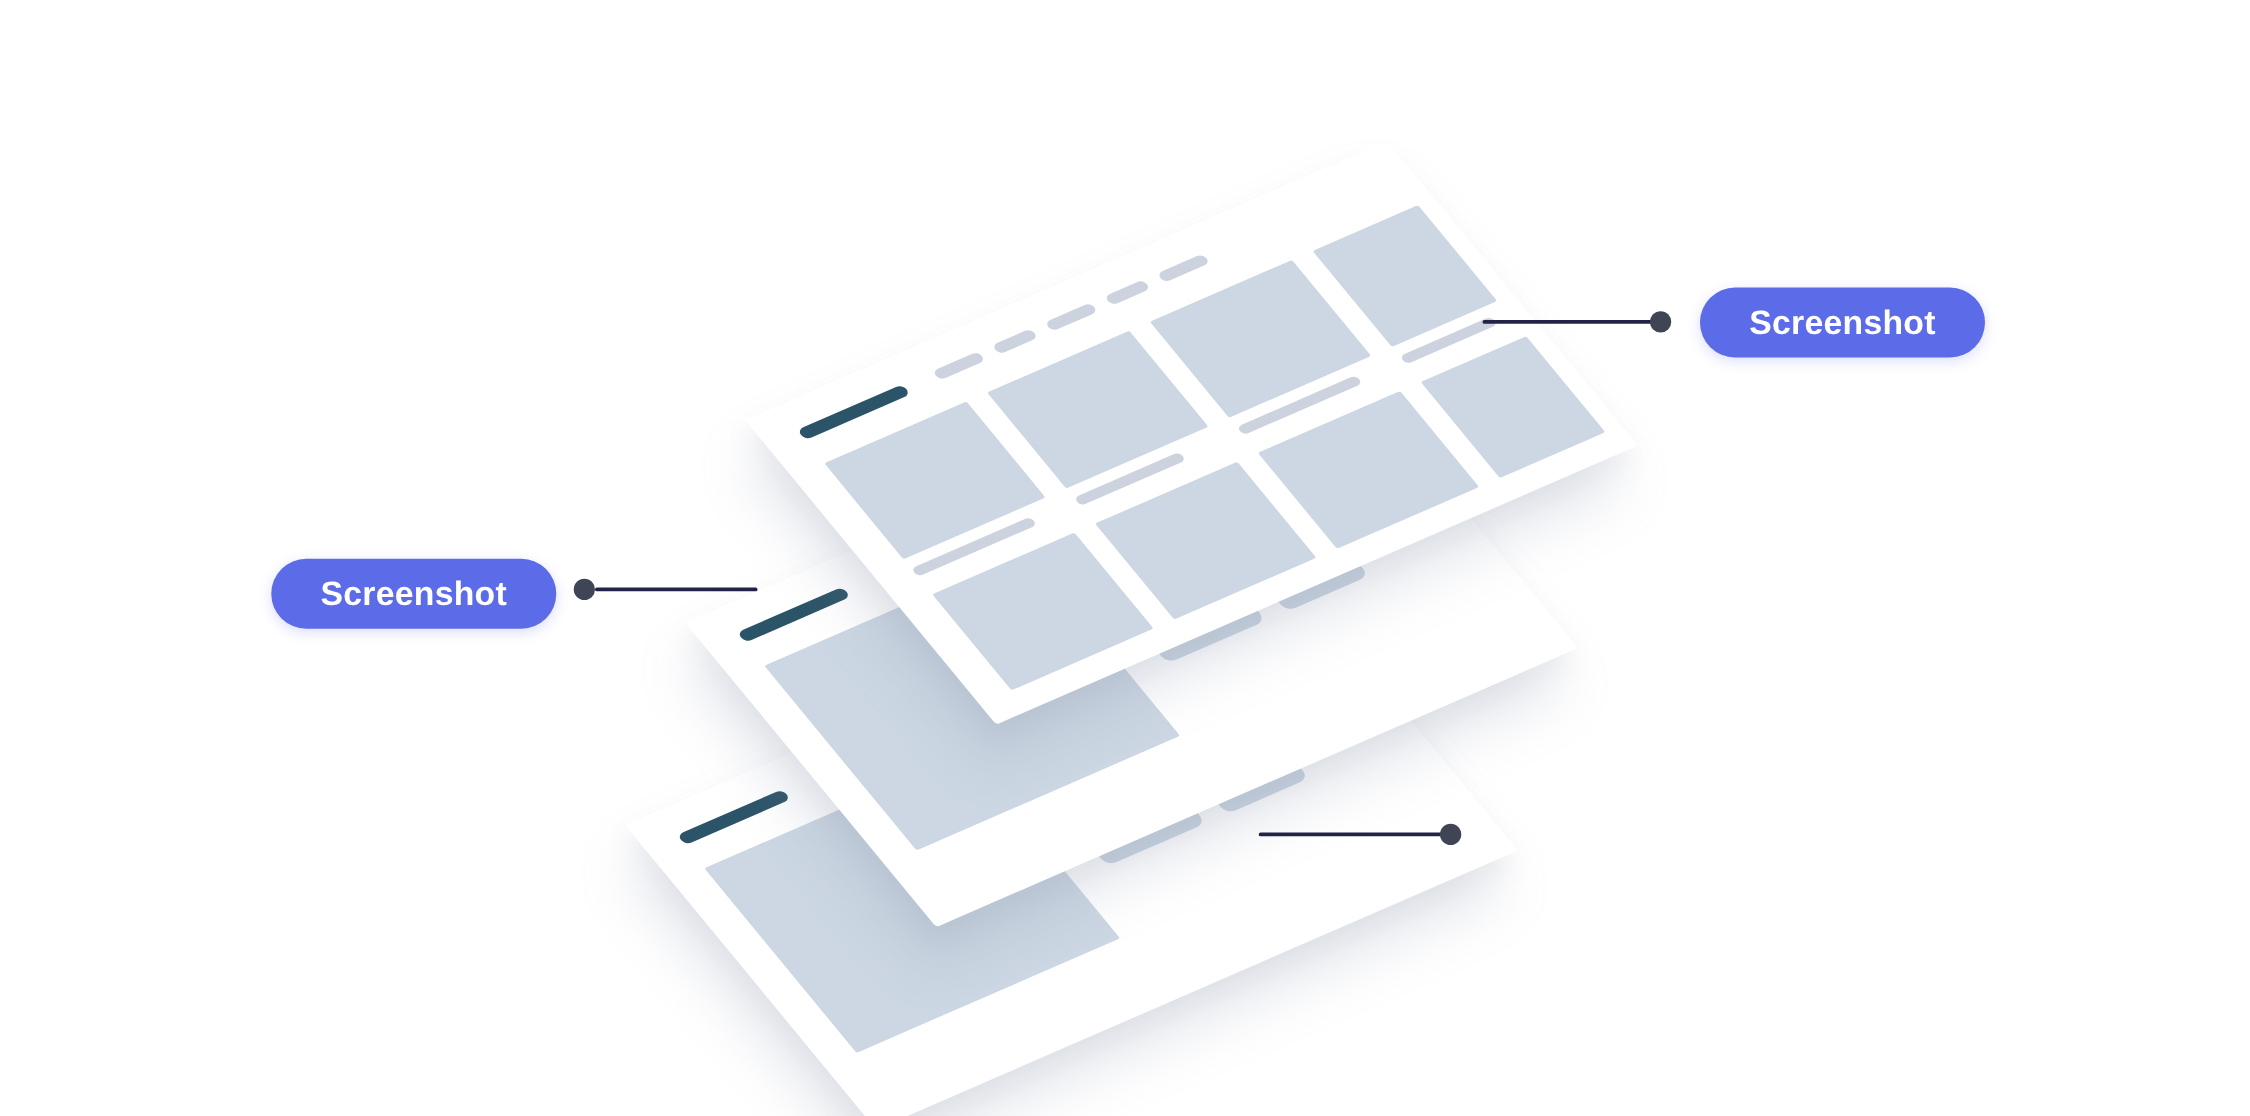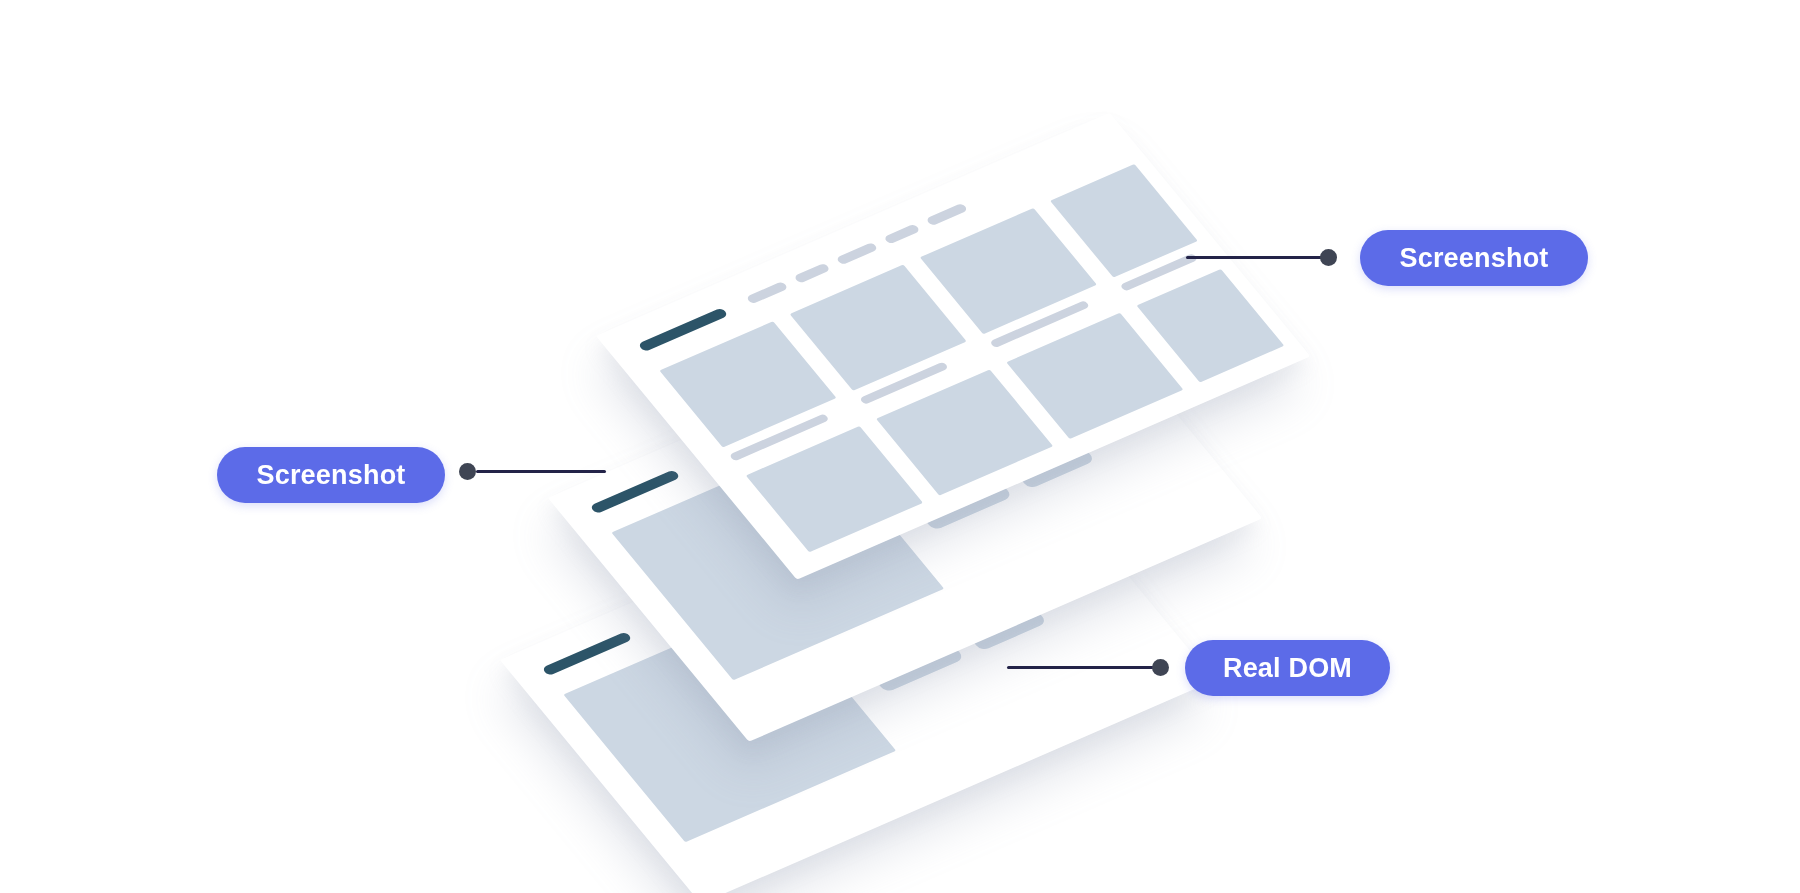--- a/index.html
+++ b/index.html
@@ -247,15 +247,14 @@
   <div class="connector" id="connector-top"></div>
   <div class="node-dot" id="dot-top"></div>
   <div class="pill" id="pill-screenshot-top">Screenshot</div>
 
   <div class="connector" id="connector-mid"></div>
   <div class="node-dot" id="dot-mid"></div>
   <div class="pill" id="pill-screenshot-mid">Screenshot</div>
 
   <div class="connector" id="connector-bot"></div>
   <div class="node-dot" id="dot-bot"></div>
-  <div class="pill" id="pill-real-dom">Real DOM</div>
 
 </div>
 
 </body></html>

